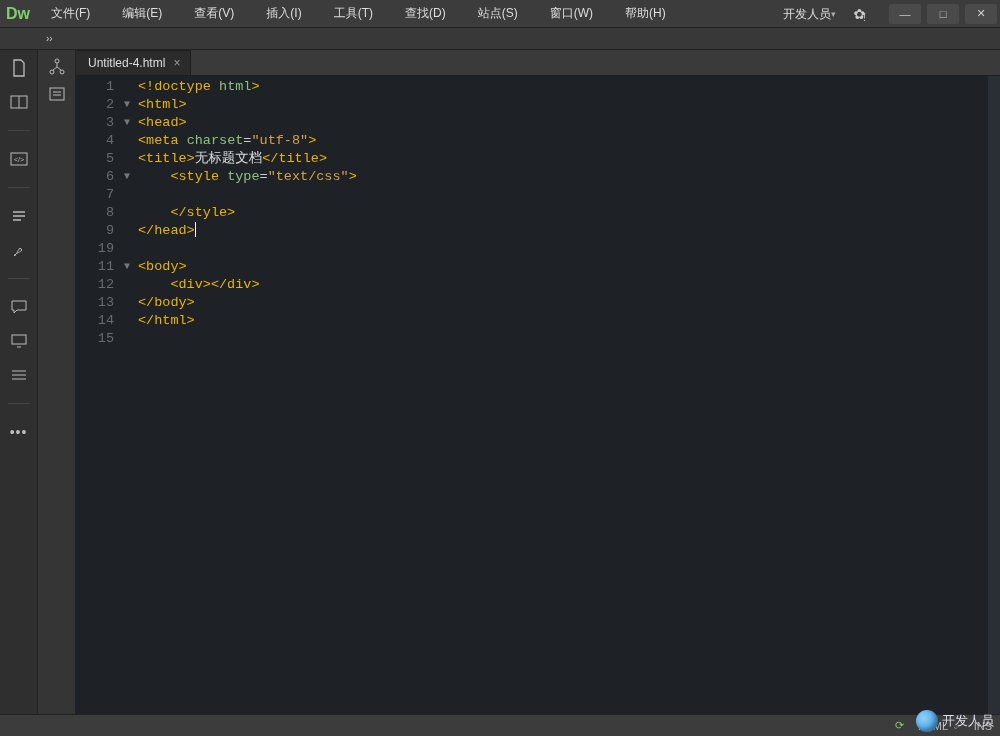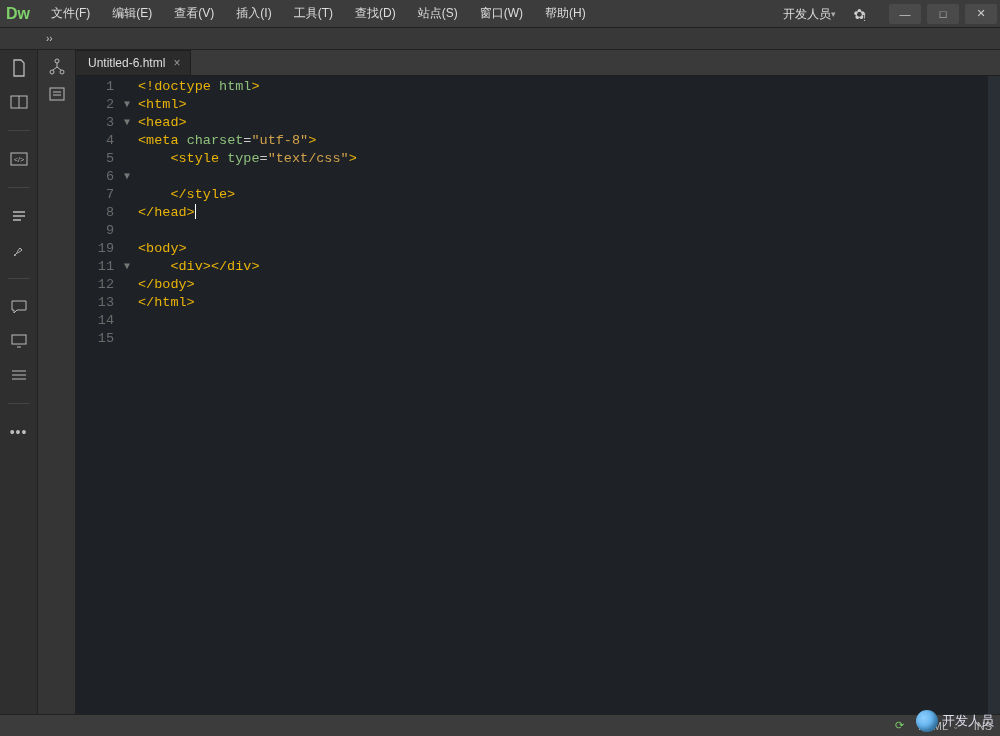--- a/index.html
+++ b/index.html
@@ -20,21 +20,21 @@
     display: flex;
     align-items: center;
     border-bottom: 1px solid #222;
   }
   .logo {
     width: 36px; height: 28px;
     display: flex; align-items: center; justify-content: center;
     color: #7fd06a; font-weight: bold; font-size: 16px;
     font-family: "Segoe UI", sans-serif;
   }
-  .menus { display: flex; gap: 4px; margin-left: 6px; }
+  .menus { display: flex; gap: 14px; margin-left: 6px; }
   .menu-item { padding: 5px 9px; color: #ddd; cursor: default; }
   .spacer { flex: 1; }
   .workspace {
     color: #ddd; padding: 0 8px; height: 20px; line-height: 20px;
     display: flex; align-items: center; 
   }
   .workspace .caret { font-size: 9px; color: #aaa; }
   .titlebar .gear { padding: 0 10px; color: #ccc; font-size: 14px; position: relative; }
   .titlebar .gear .bang { font-size: 10px; position: relative; top: 2px; left: -2px; }
   .winbtns { display: flex; gap: 0; margin-left: 8px; }
@@ -227,21 +227,21 @@
       <svg width="18" height="16" viewBox="0 0 18 16">
           <rect x="2" y="2" width="14" height="12" fill="none" stroke="#bbb"></rect>
           <path d="M5 6h8M5 9h8" stroke="#bbb"></path>
         </svg>
     </div>
   </div>
 
   <div class="editor-wrap">
     <div class="tabbar">
       <div class="filetab">
-        <span>Untitled-6.html</span>
+        <span>Untitled-4.html</span>
         <span class="x">×</span>
       </div>
     </div>
     <div class="editor">
       <div class="gutter">
         <div class="ln">1</div>
         <div class="ln">2</div>
         <div class="ln">3</div>
         <div class="ln">4</div>
         <div class="ln">5</div>
@@ -271,20 +271,21 @@
         <div class="f"></div>
         <div class="f"></div>
         <div class="f"></div>
         <div class="f"></div>
       </div>
       <div class="code">
 <div class="codeline"><span class="t-tag">&lt;!doctype</span><span> </span><span class="t-attr">html</span><span class="t-tag">&gt;</span></div>
 <div class="codeline"><span class="t-tag">&lt;html&gt;</span></div>
 <div class="codeline"><span class="t-tag">&lt;head&gt;</span></div>
 <div class="codeline"><span class="t-tag">&lt;meta</span><span> </span><span class="t-attr">charset</span><span class="t-punct">=</span><span class="t-str">"utf-8"</span><span class="t-tag">&gt;</span></div>
+<div class="codeline"><span class="t-tag">&lt;title&gt;</span><span class="t-text">无标题文档</span><span class="t-tag">&lt;/title&gt;</span></div>
 <div class="codeline"><span>    </span><span class="t-tag">&lt;style</span><span> </span><span class="t-attr">type</span><span class="t-punct">=</span><span class="t-str">"text/css"</span><span class="t-tag">&gt;</span></div>
 <div class="codeline"><span></span></div>
 <div class="codeline"><span>    </span><span class="t-tag">&lt;/style&gt;</span></div>
 <div class="codeline"><span class="t-tag">&lt;/head&gt;</span><span class="cursor"></span></div>
 <div class="codeline"><span></span></div>
 <div class="codeline"><span class="t-tag">&lt;body&gt;</span></div>
 <div class="codeline"><span>    </span><span class="t-tag">&lt;div&gt;</span><span class="t-tag">&lt;/div&gt;</span></div>
 <div class="codeline"><span class="t-tag">&lt;/body&gt;</span></div>
 <div class="codeline"><span class="t-tag">&lt;/html&gt;</span></div>
 <div class="codeline"><span></span></div>

